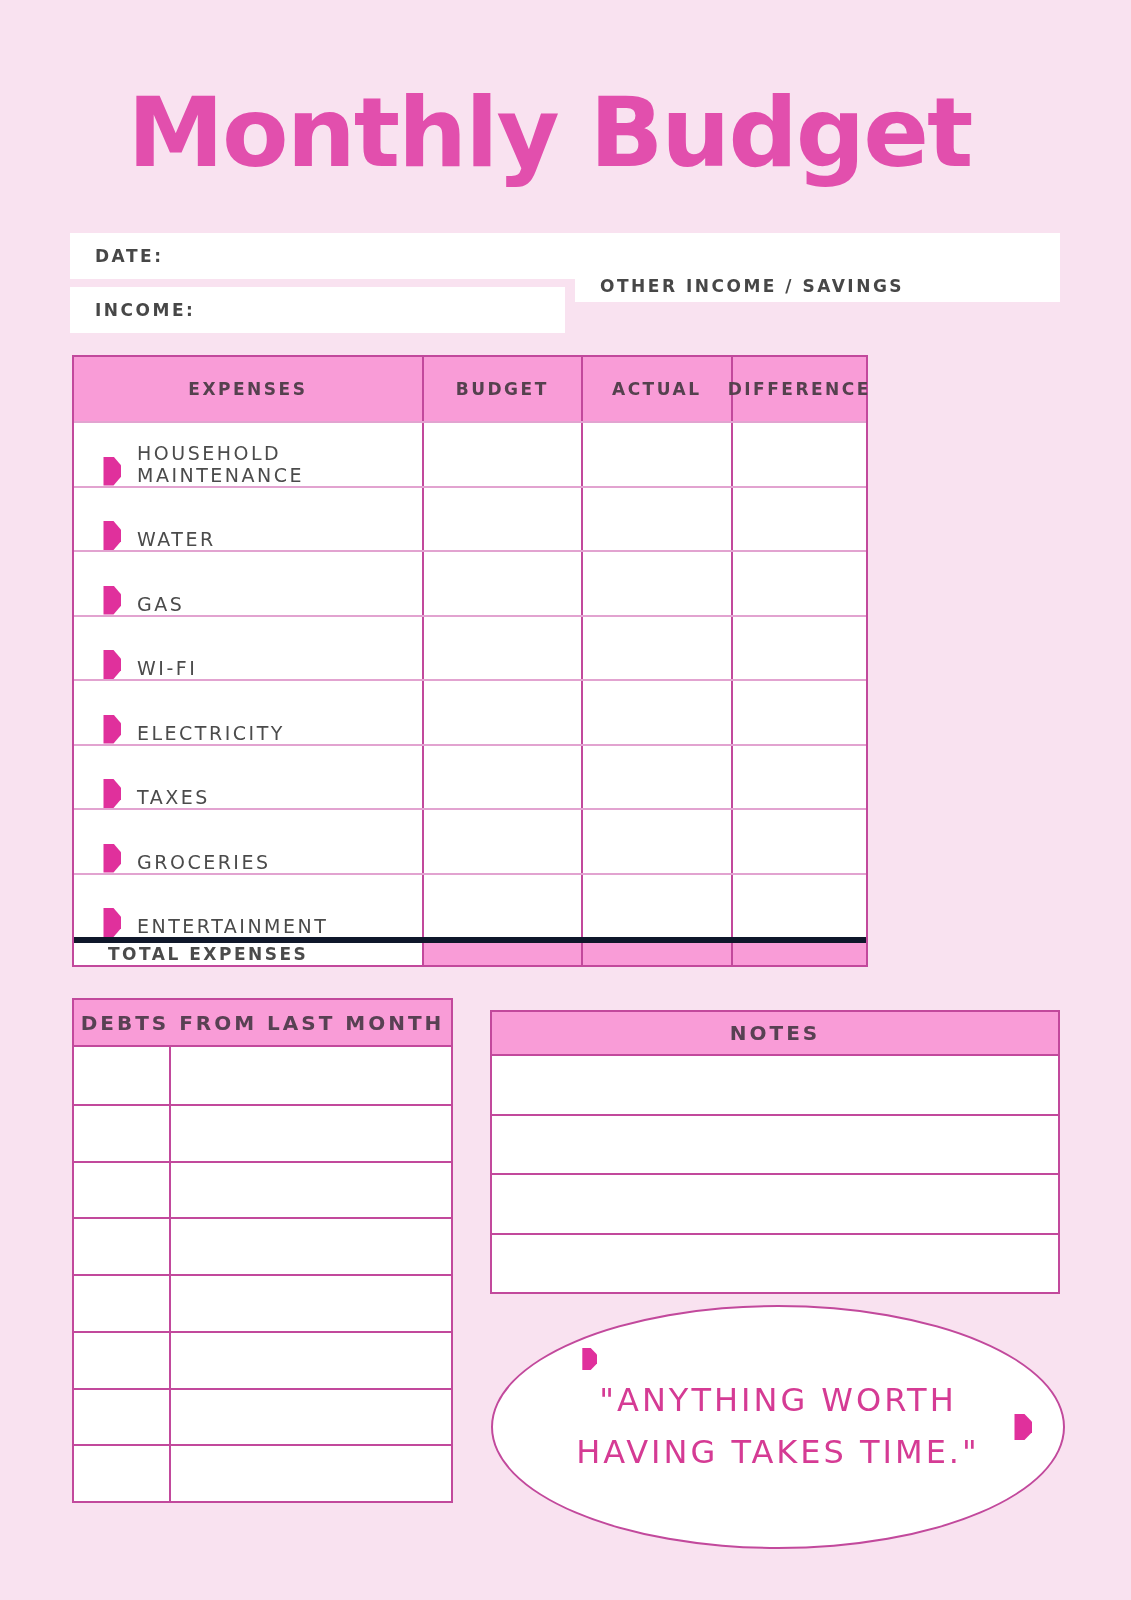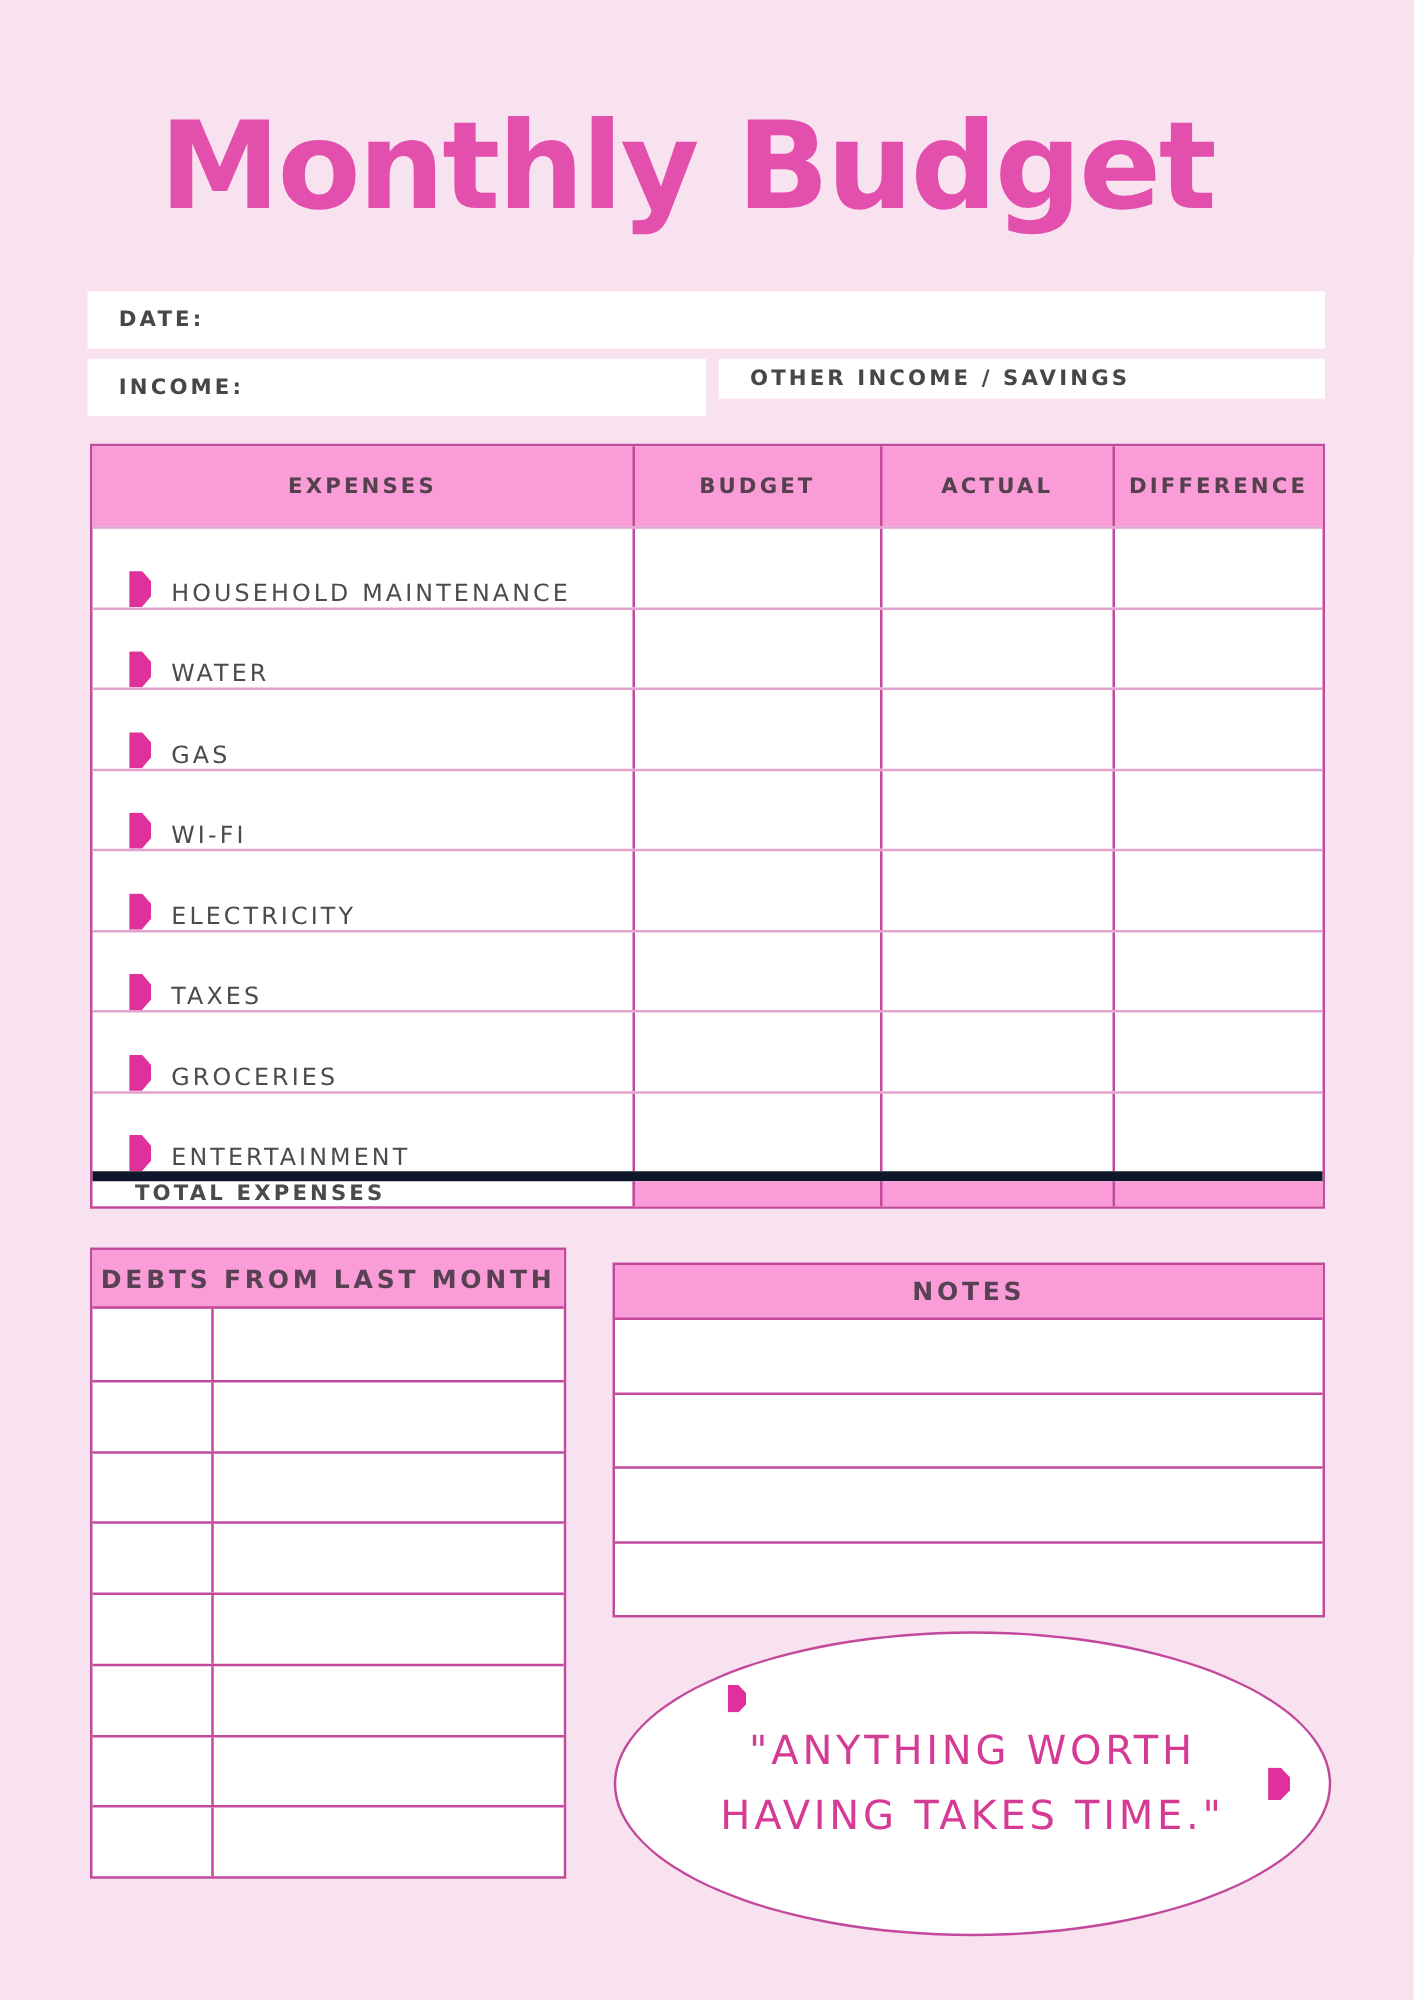--- a/index.html
+++ b/index.html
@@ -9,39 +9,39 @@
   
   .title{position:absolute;left:0;top:76px;width:1099px;text-align:center;
          font-size:97px;font-weight:800;letter-spacing:-2px;color:#e24fad;}
 
   
   .bar{position:absolute;background:#ffffff;display:flex;align-items:center;
        padding-left:25px;box-sizing:border-box;}
   .bar-label{font-size:17px;font-weight:600;letter-spacing:2.5px;color:#474747;}
   .date-bar{left:70px;top:233px;width:990px;height:46px;}
   .income-bar{left:70px;top:287px;width:495px;height:46px;}
-  .other-bar{left:575px;top:287px;width:485px;height:32px;}
-
-  
-  .etable{position:absolute;left:72px;top:355px;width:988px;height:612px;
+  .other-bar{left:575px;top:270px;width:485px;height:32px;}
+
+  
+  .etable{position:absolute;left:72px;top:355px;width:796px;height:612px;
           border:2px solid #c2499c;background:#ffffff;box-sizing:border-box;
           display:flex;flex-direction:column;}
   .erow{display:grid;grid-template-columns:43.9% 20.1% 18.9% 17.1%;}
   .erow > div{box-sizing:border-box;}
   .erow > div + div{border-left:2px solid #c2499c;}
   .erow.eheader{height:64px;background:#f99cd7;}
   .erow.eheader > div{display:flex;align-items:center;justify-content:center;
           font-size:17px;font-weight:700;letter-spacing:2.5px;color:#55414e;}
   .erow.ebody{height:62.5px;border-top:2px solid #e2a3d0;}
   .erow.ebody:first-of-type{border-top:none;}
   .label-cell{display:flex;align-items:flex-end;gap:16px;padding-left:22px;
           font-size:19px;letter-spacing:2.5px;color:#4b4b4b;}
   .octagon{width:25px;height:29px;background:#e0309c;flex:0 0 auto;
           clip-path:polygon(30% 0,70% 0,100% 30%,100% 70%,70% 100%,30% 100%);}
-  .erow.etotal{flex:1;border-top:8px solid #0f172a;}
+  .erow.etotal{flex:1;border-top:6px solid #0f172a;}
   .erow.etotal .total-label{display:flex;align-items:center;padding-left:34px;
           font-size:17px;font-weight:700;letter-spacing:2.5px;color:#4b4b4b;}
   .erow.etotal > div + div{background:#f99cd7;}
 
   
   .debts{position:absolute;left:72px;top:998px;width:381px;height:505px;
          border:2px solid #c2499c;background:#ffffff;box-sizing:border-box;
          display:flex;flex-direction:column;}
   .section-header{background:#f99cd7;display:flex;align-items:center;justify-content:center;
          font-size:20px;font-weight:700;letter-spacing:3px;color:#584153;

